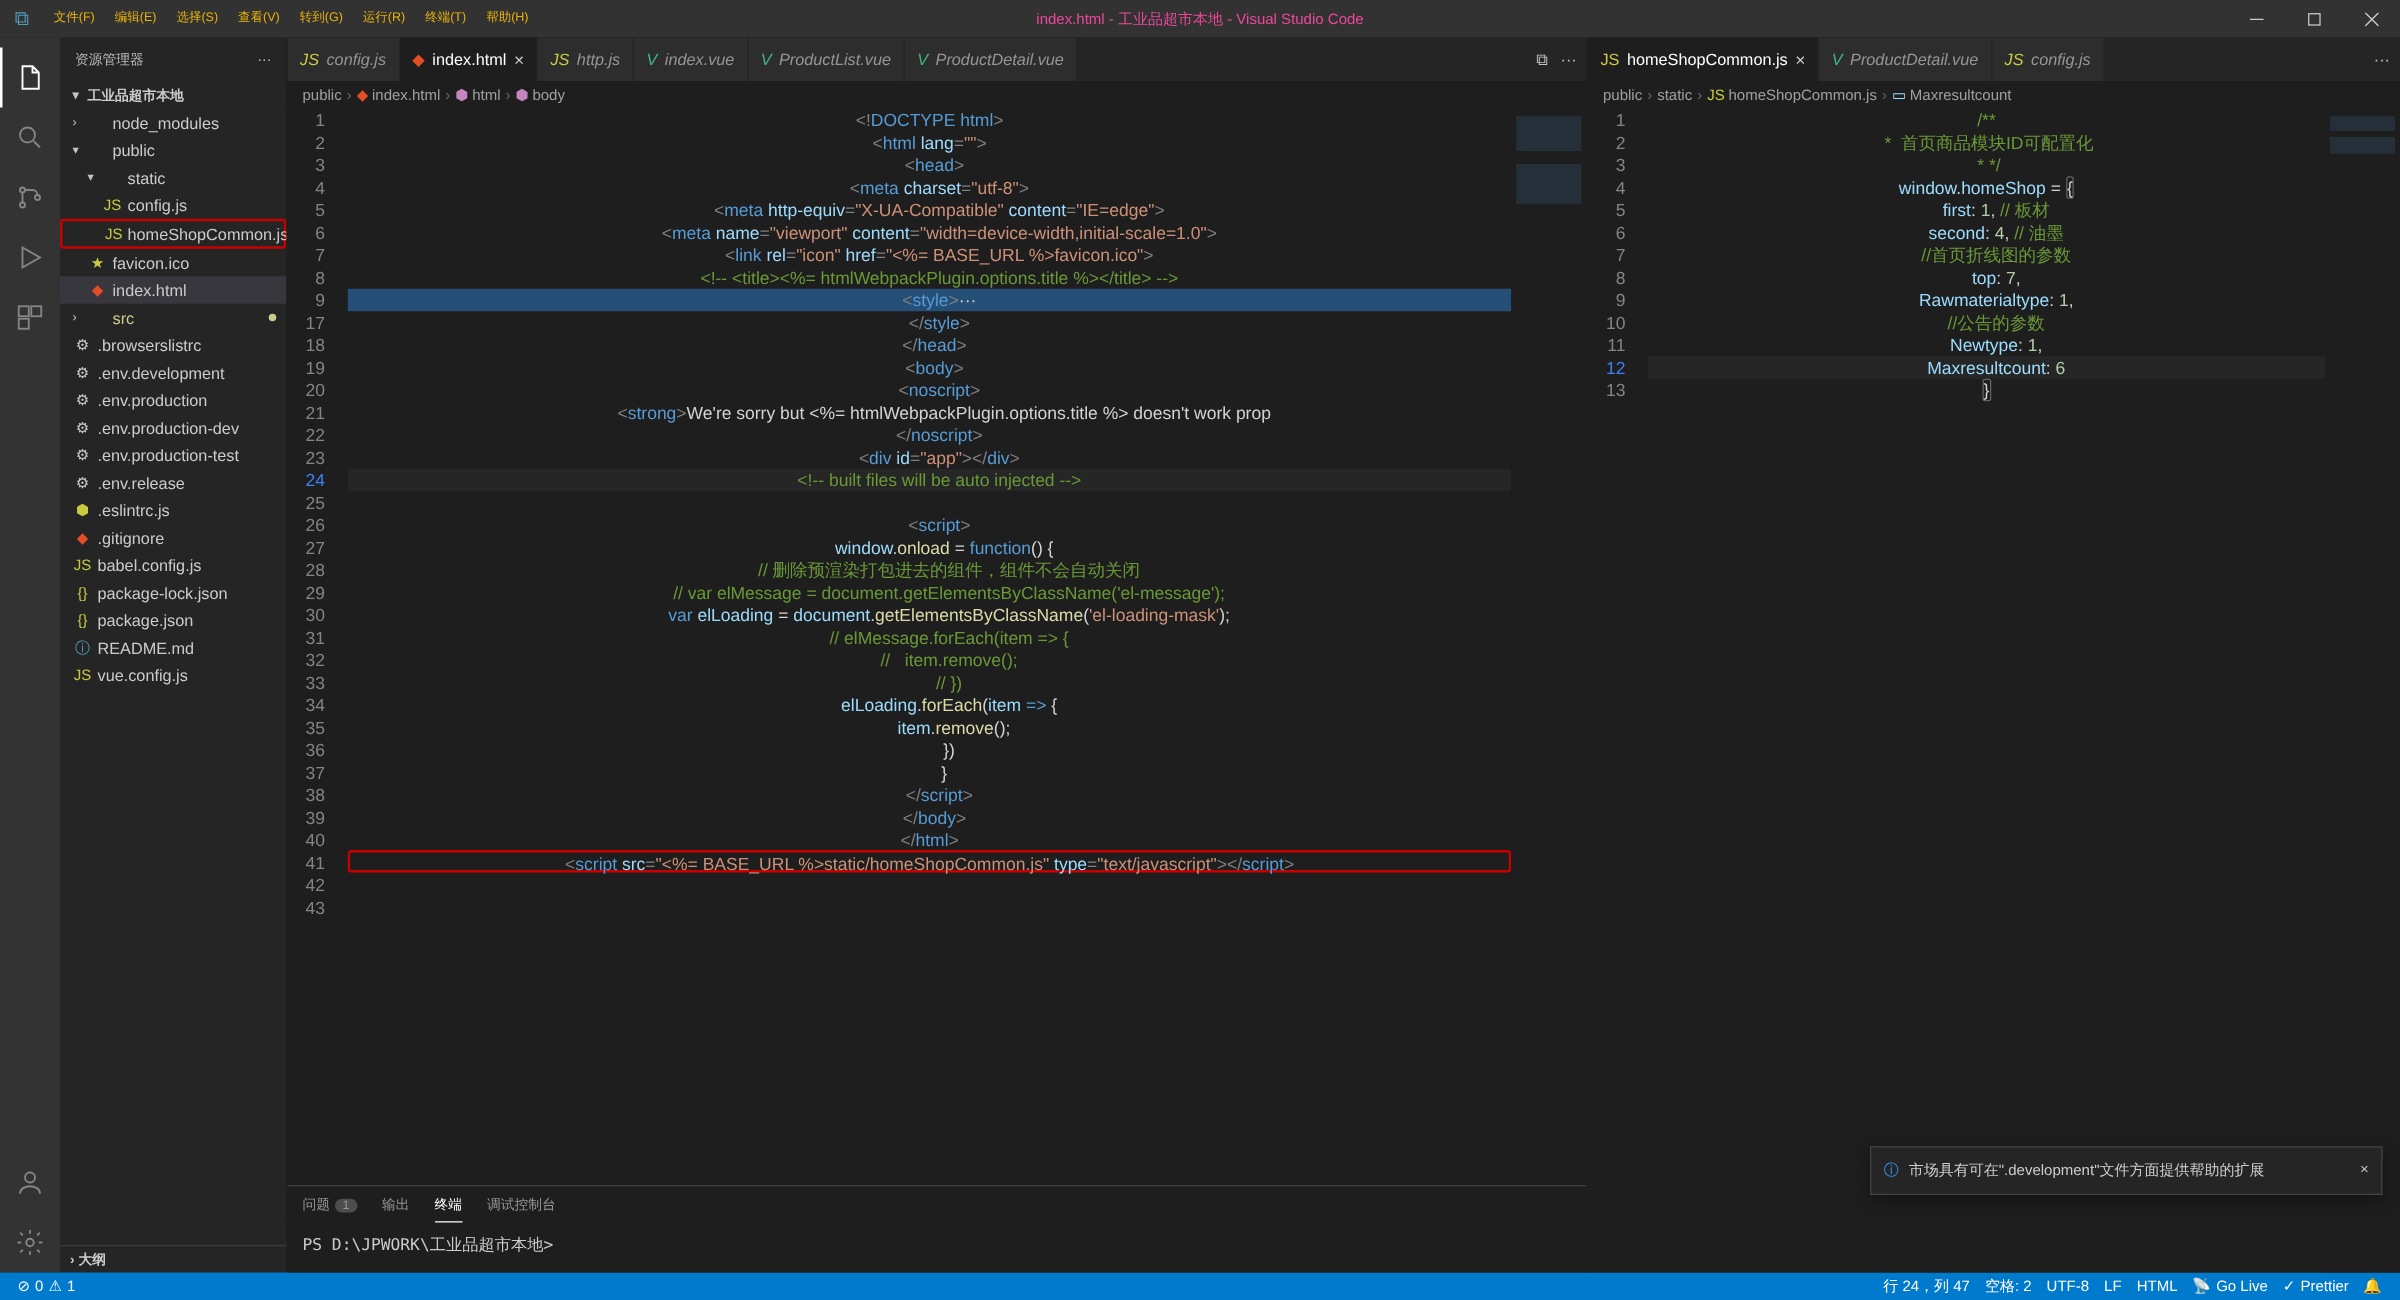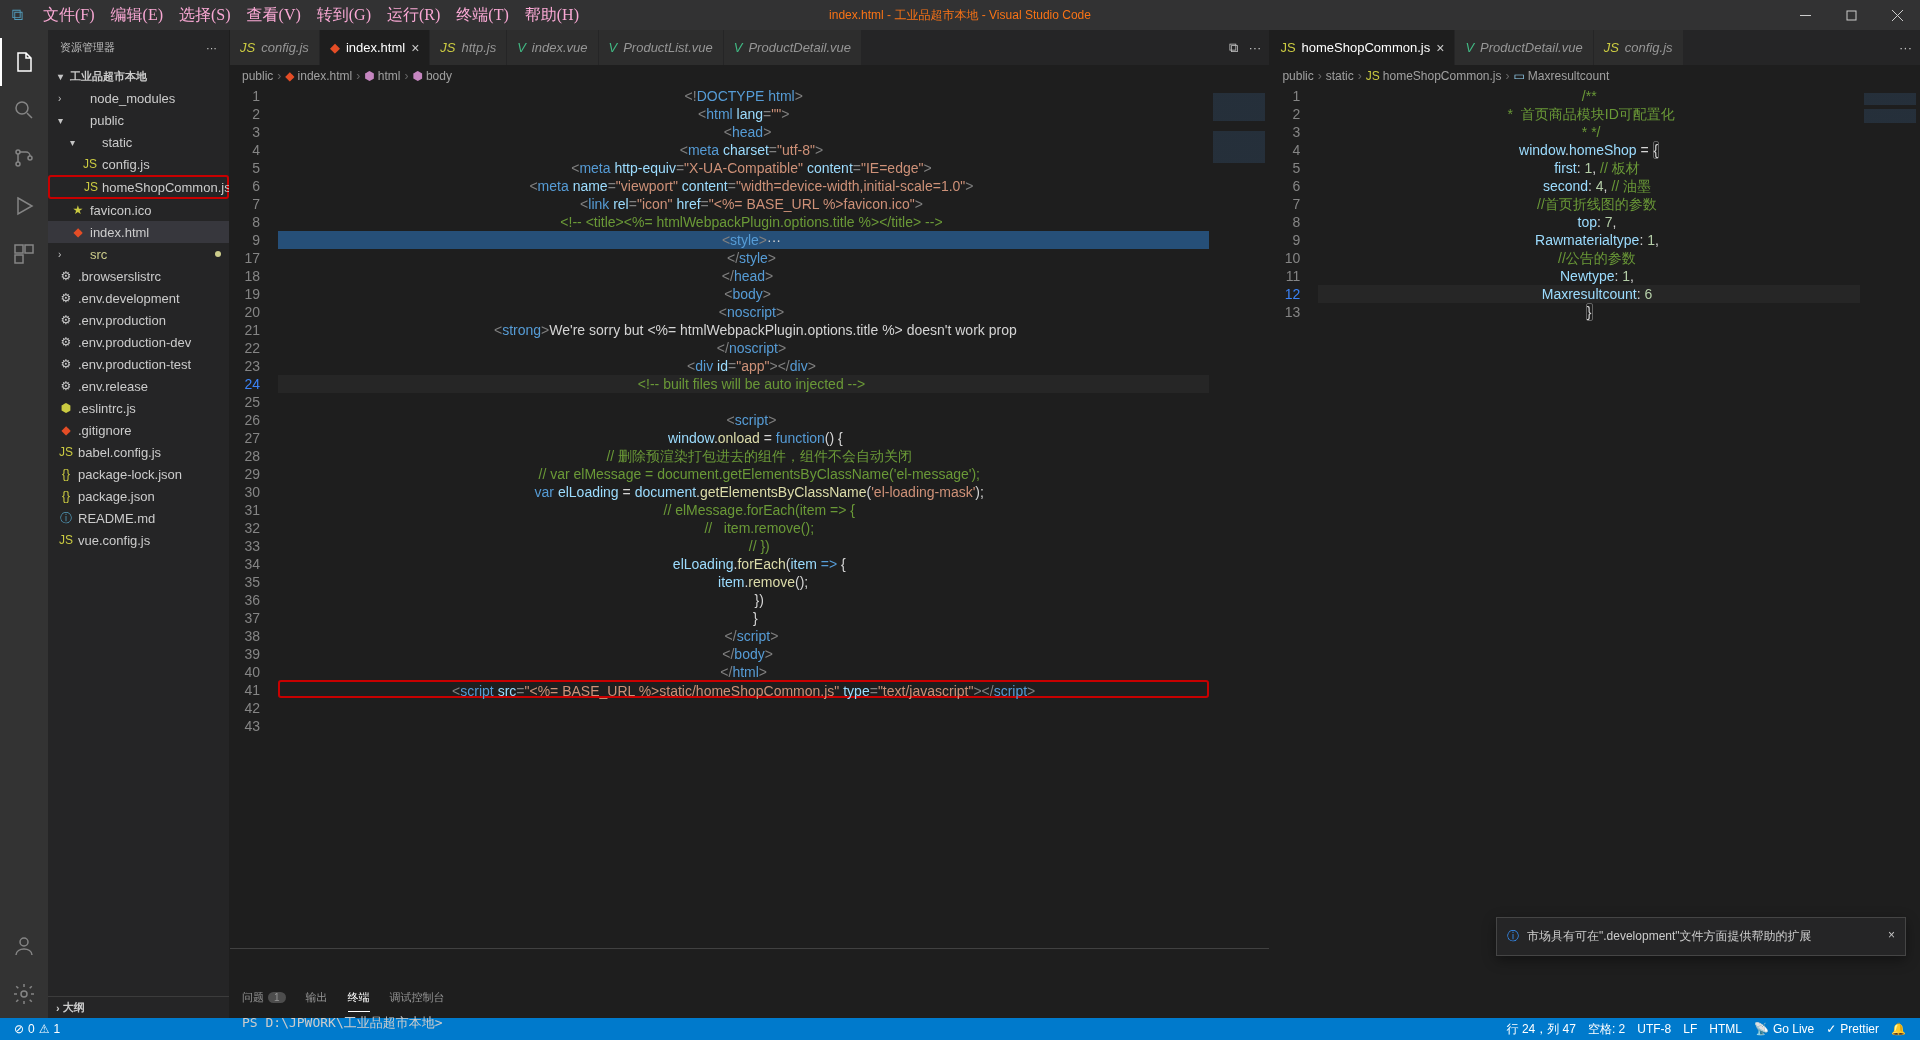--- a/index.html
+++ b/index.html
@@ -3,22 +3,22 @@
 <meta charset="utf-8">
 <style>
 * { margin: 0; padding: 0; box-sizing: border-box; font-family: "Segoe UI", "Microsoft YaHei", sans-serif; }
 body { background: #1e1e1e; color: #cccccc; font-size: 13px; overflow: hidden; }
 .app { display: flex; flex-direction: column; height: 100vh; }
 
 
 .title-bar { height: 30px; background: #323233; display: flex; align-items: center; position: relative; }
 .title-bar .logo { width: 35px; display: flex; justify-content: center; color: #519aba; font-size: 16px; }
 .menu-bar { display: flex; }
-.menu-item { padding: 0 8px; height: 30px; line-height: 30px; color: #f9a8d4; cursor: pointer; font-size: 16px; font-family: Liberation Serif, serif; }
-.title-center { position: absolute; left: 50%; transform: translateX(-50%); font-size: 12px; color: #f97316; }
+.menu-item { padding: 0 8px; height: 30px; line-height: 30px; color: #eab308; cursor: pointer; font-size: 10px; }
+.title-center { position: absolute; left: 50%; transform: translateX(-50%); font-size: 12px; color: #ec4899; }
 .window-controls { margin-left: auto; display: flex; }
 .win-btn { width: 46px; height: 30px; display: flex; align-items: center; justify-content: center; color: #cccccc; }
 .win-btn svg { width: 11px; height: 11px; }
 
 
 .main { flex: 1; display: flex; min-height: 0; }
 
 
 .activity-bar { width: 48px; background: #333333; display: flex; flex-direction: column; align-items: center; padding-top: 8px; }
 .act-icon { width: 48px; height: 48px; display: flex; align-items: center; justify-content: center; color: #858585; position: relative; }
@@ -90,21 +90,21 @@
 .tok-cmt { color: #6a9937; }
 .tok-kw { color: #569cd6; }
 .tok-fn { color: #dcdcaa; }
 .tok-var { color: #9cdcfe; }
 .tok-num { color: #b5cea8; }
 .tok-pl { color: #d4d4d4; }
 .tok-doc { color: #569cd6; }
 
 
 .panel { height: 70px; border-top: 1px solid #414141; background: #1e1e1e; display: flex; flex-direction: column; }
-.panel-tabs { height: 30px; display: flex; align-items: flex-start; padding: 0 12px; gap: 20px; font-size: 11px; color: #969696; border-bottom: 1px solid #1e1e1e; margin-top: 41px; }
+.panel-tabs { height: 30px; display: flex; align-items: center; padding: 0 12px; gap: 20px; font-size: 11px; color: #969696; border-bottom: 1px solid #1e1e1e; }
 .panel-tab.active { color: #ffffff; border-bottom: 1px solid #fff; padding-bottom: 6px; margin-bottom: -7px; }
 .panel-tab .badge { background: #4d4d4d; border-radius: 8px; padding: 0 6px; font-size: 10px; margin-left: 4px; }
 .terminal-line { padding: 8px 12px; font-family: Consolas, monospace; font-size: 13px; color: #cccccc; }
 
 
 .notif { position: absolute; bottom: 62px; right: 14px; width: 410px; background: #252526; border: 1px solid #454545; box-shadow: 0 4px 12px rgba(0,0,0,.4); padding: 10px; z-index: 50; }
 .notif-head { display: flex; align-items: flex-start; font-size: 12px; gap: 8px; }
 .notif-head .ni { color: #3794ff; }
 .notif-close { margin-left: auto; color: #c5c5c5; cursor: pointer; }
 .notif-btns { display: flex; justify-content: flex-end; gap: 8px; margin-top: 10px; }

